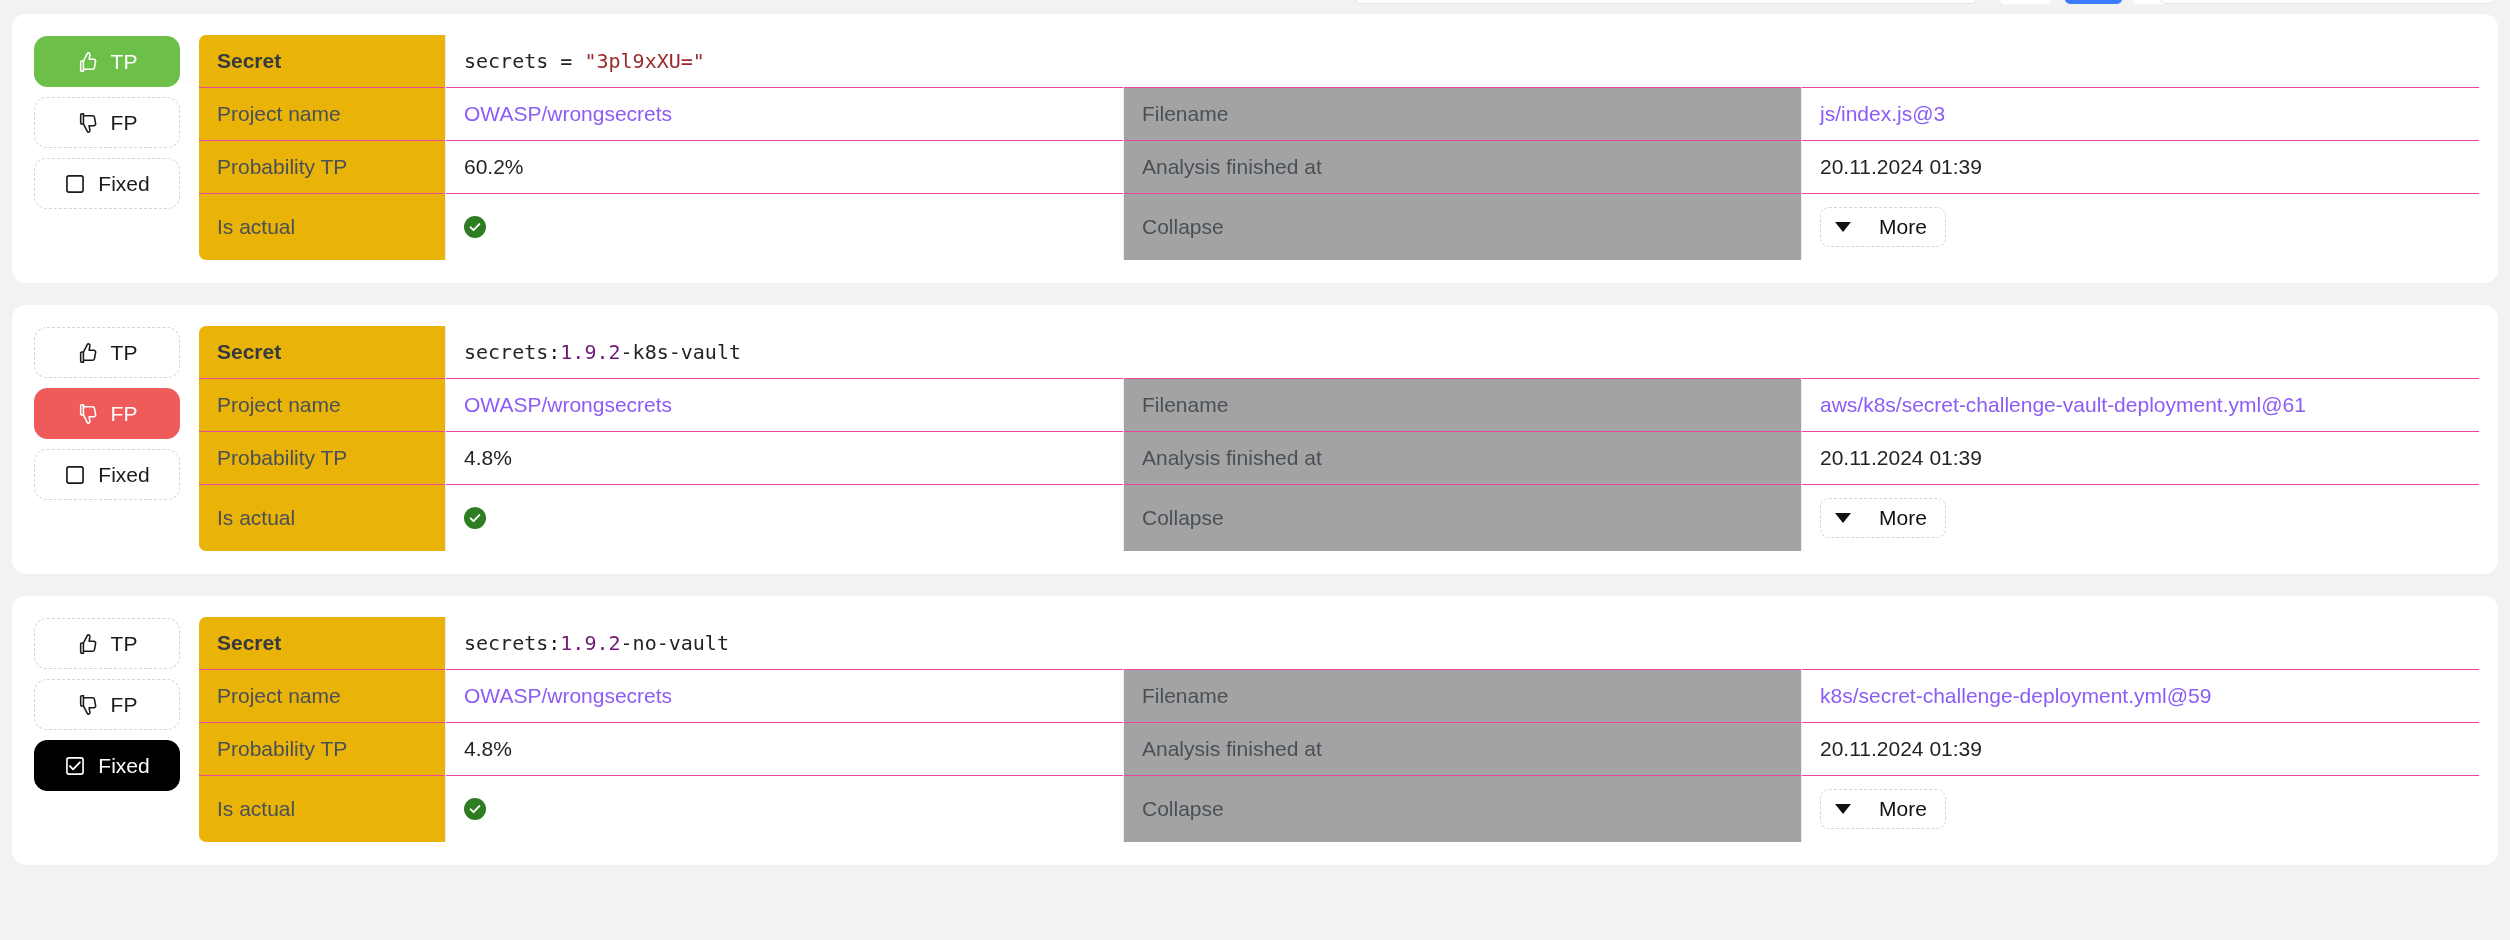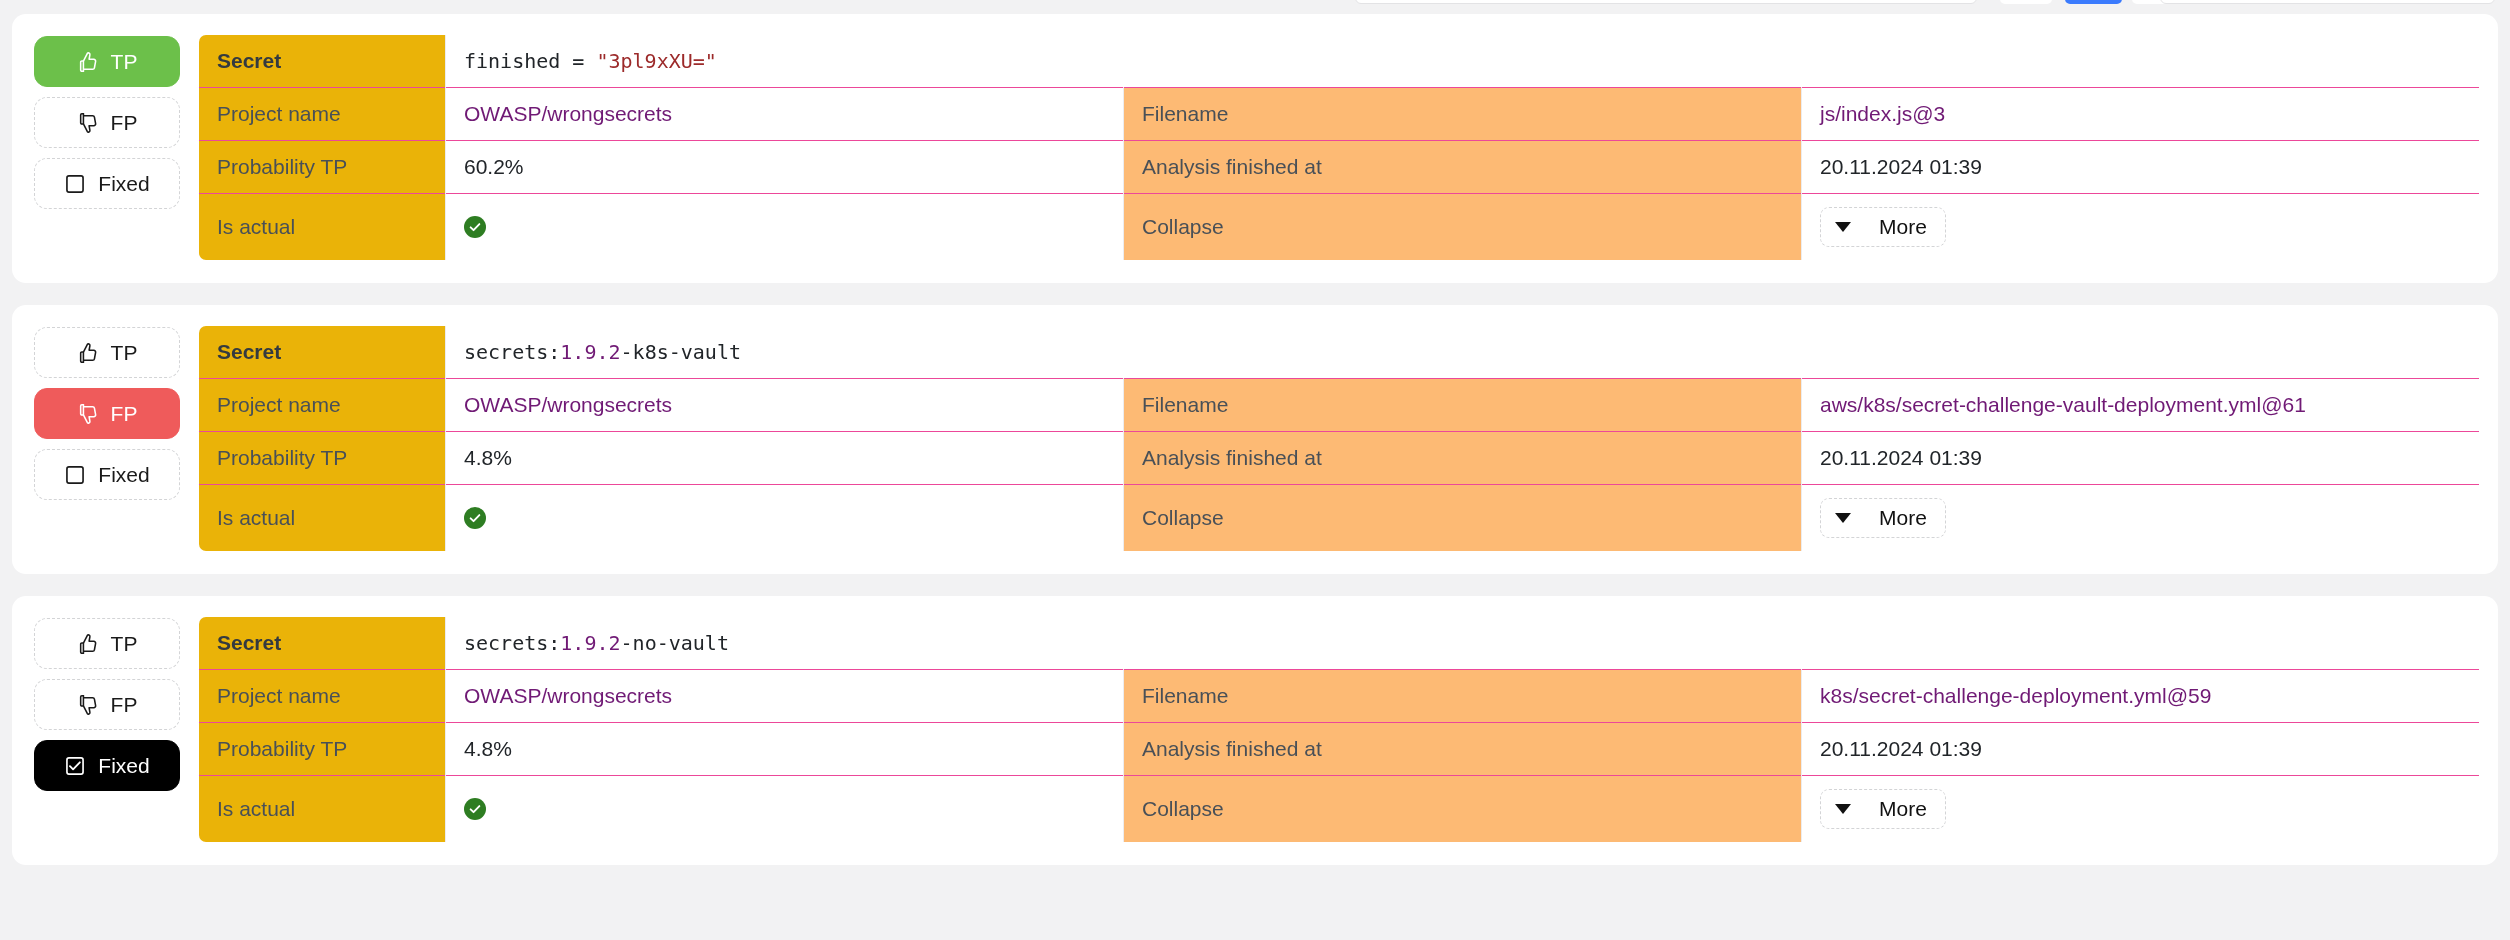--- a/index.html
+++ b/index.html
@@ -114,33 +114,33 @@
   }
   .detail-table tr:first-child td { border-top: none; }
   .detail-table td:last-child { border-right: none; }
   .detail-table td.label {
     background: #eab308;
     color: #495057;
     width: 247px;
   }
   .detail-table td.label.head { font-weight: bold; color: #343a40; }
   .detail-table td.value-wide { width: auto; }
-  .detail-table td.label2 { background: #fdba74; color: #495057; width: 249px; }
+  .detail-table td.label2 { background: #a3a3a3; color: #495057; width: 249px; }
 
   .secret-code {
     font-family: "DejaVu Sans Mono", "Liberation Mono", monospace;
     font-size: 20px;
     color: #212529;
     letter-spacing: 0px;
   }
   .secret-code .str { color: #9c2a2a; }
   .secret-code .ver { color: #701a75; }
 
   .link {
-    color: #701a75;
+    color: #8b5cf6;
     text-decoration: none;
     font-size: 21px;
     cursor: pointer;
   }
 
   .check-badge {
     display: inline-flex;
     align-items: center;
     justify-content: center;
     width: 22px; height: 22px;
@@ -211,21 +211,21 @@
               <rect x="3.2" y="3.2" width="17.6" height="17.6" rx="2.2" stroke="#1a1a1a" stroke-width="1.8" fill="none"></rect>
             </svg>
           </span>
           <span>Fixed</span>
         </button>
       </div>
       <table class="detail-table">
         <tbody>
           <tr>
             <td class="label head">Secret</td>
-            <td colspan="3"><span class="secret-code"><span>finished = </span><span class="str">"3pl9xXU="</span><span></span></span></td>
+            <td colspan="3"><span class="secret-code"><span>secrets = </span><span class="str">"3pl9xXU="</span><span></span></span></td>
           </tr>
           <tr>
             <td class="label">Project name</td>
             <td class="value-wide"><a class="link">OWASP/wrongsecrets</a></td>
             <td class="label2">Filename</td>
             <td><a class="link">js/index.js@3</a></td>
           </tr>
           <tr>
             <td class="label">Probability TP</td>
             <td class="value-wide">60.2%</td>

